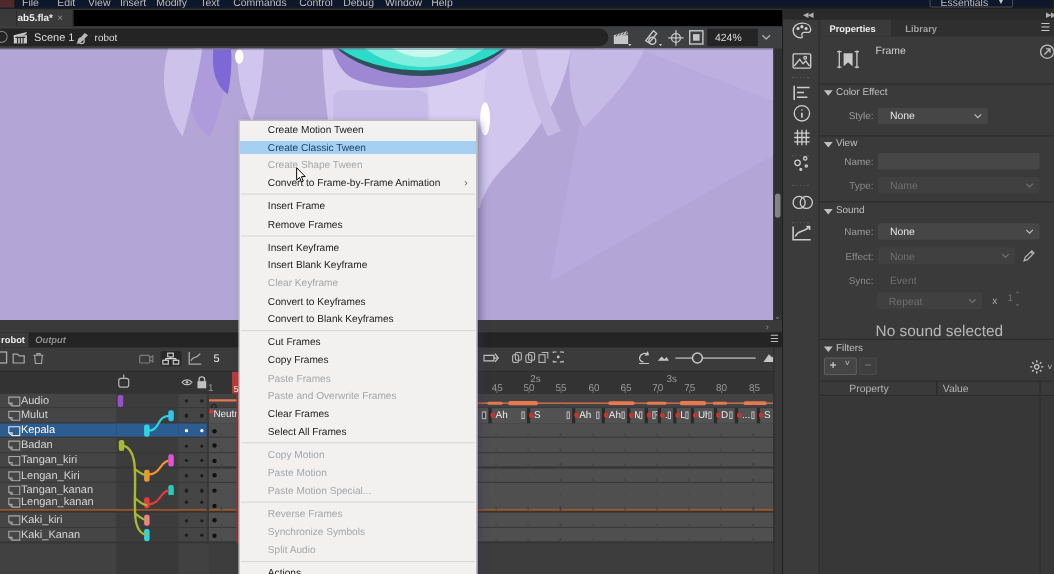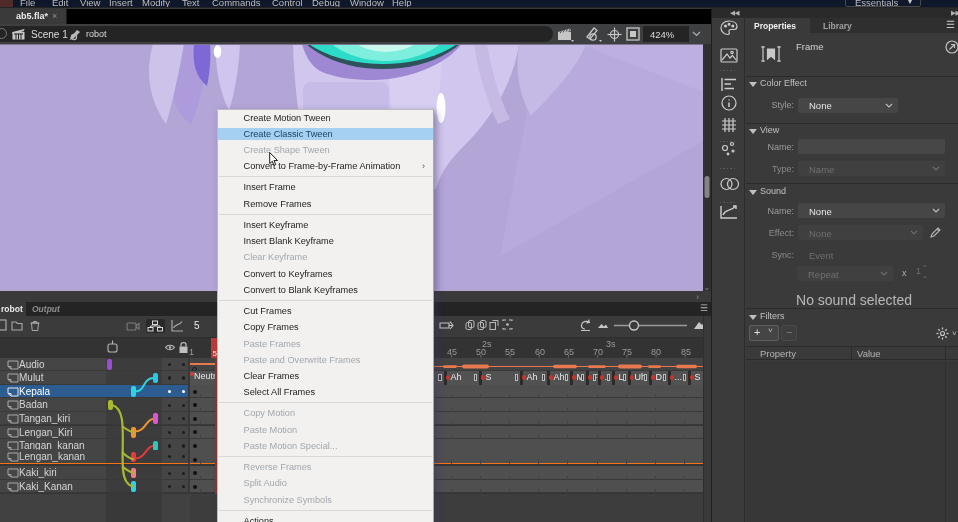--- a/index.html
+++ b/index.html
@@ -561,21 +561,21 @@
     <line x1="0.5" y1="6.5" x2="2.5" y2="6.5"></line>
         <line x1="10.5" y1="6.5" x2="12.5" y2="6.5"></line>
     <line x1="2.3" y1="2.3" x2="3.7" y2="3.7"></line>
         <line x1="9.3" y1="9.3" x2="10.7" y2="10.7"></line>
     <line x1="2.3" y1="10.7" x2="3.7" y2="9.3"></line>
         <line x1="9.3" y1="3.7" x2="10.7" y2="2.3"></line>
   </g>
 </svg>
 <div class="txt" style="left:240px;top:329px;color:#c0c0c0;font-size:8px;">˅</div>
 <div class="abs" style="left:34px;top:346px;width:213px;height:14px;background:#3a3a3b;border-top:1px solid #2b2b2c;border-bottom:1px solid #2b2b2c;"></div>
-<div class="txt" style="left:48px;top:348px;color:#b4b4b4;font-size:9.5px;">Property</div>
+<div class="txt" style="left:60px;top:348px;color:#b4b4b4;font-size:9.5px;">Property</div>
 <div class="txt" style="left:145px;top:348px;color:#b4b4b4;font-size:9.5px;">Value</div>
 <div class="abs" style="left:139px;top:346px;width:1px;height:14px;background:#2b2b2c;"></div>
 <div class="abs" style="left:233px;top:346px;width:1px;height:14px;background:#2b2b2c;"></div>
 <div class="abs" style="left:34px;top:361px;width:213px;height:161px;background:#373738;"></div>
 <div class="abs" style="left:233px;top:361px;width:1px;height:161px;background:#2f2f30;"></div>
 </div>
 <div class="abs" style="left:217px;top:108.5px;width:217px;height:418px;background:#f2f1f0;border:1px solid #bcbcbc;border-right-color:#a9a9a9;box-shadow:3px 3px 7px rgba(60,50,90,0.45);padding-top:0px;overflow:hidden;z-index:50;">
 <div class="mi">Create Motion Tween</div>
 <div class="mi" style="color:#1c4161;background:linear-gradient(transparent 0 2px, #a6d0f1 2px 14.1px, transparent 14.1px)">Create Classic Tween</div>
 <div class="mi d">Create Shape Tween</div>
@@ -595,19 +595,19 @@
 <div class="mi d">Paste Frames</div>
 <div class="mi d">Paste and Overwrite Frames</div>
 <div class="mi">Clear Frames</div>
 <div class="mi">Select All Frames</div>
 <div class="msep"></div>
 <div class="mi d">Copy Motion</div>
 <div class="mi d">Paste Motion</div>
 <div class="mi d">Paste Motion Special...</div>
 <div class="msep"></div>
 <div class="mi d">Reverse Frames</div>
+<div class="mi d">Synchronize Symbols</div>
 <div class="mi d">Split Audio</div>
-<div class="mi d">Synchronize Symbols</div>
 <div class="msep"></div>
 <div class="mi">Actions</div>
 </div>
 <svg class="abs" style="left:268.8px;top:152px;z-index:60;" width="10" height="15" viewBox="0 0 10 15">
   <path d="M0.7,0.5 L0.7,11.7 L3.3,9.3 L4.9,13.4 L6.7,12.6 L5,8.6 L8.5,8.5 Z" fill="#ffffff" stroke="#000000" stroke-width="0.9"></path>
 </svg>
 </body></html>

